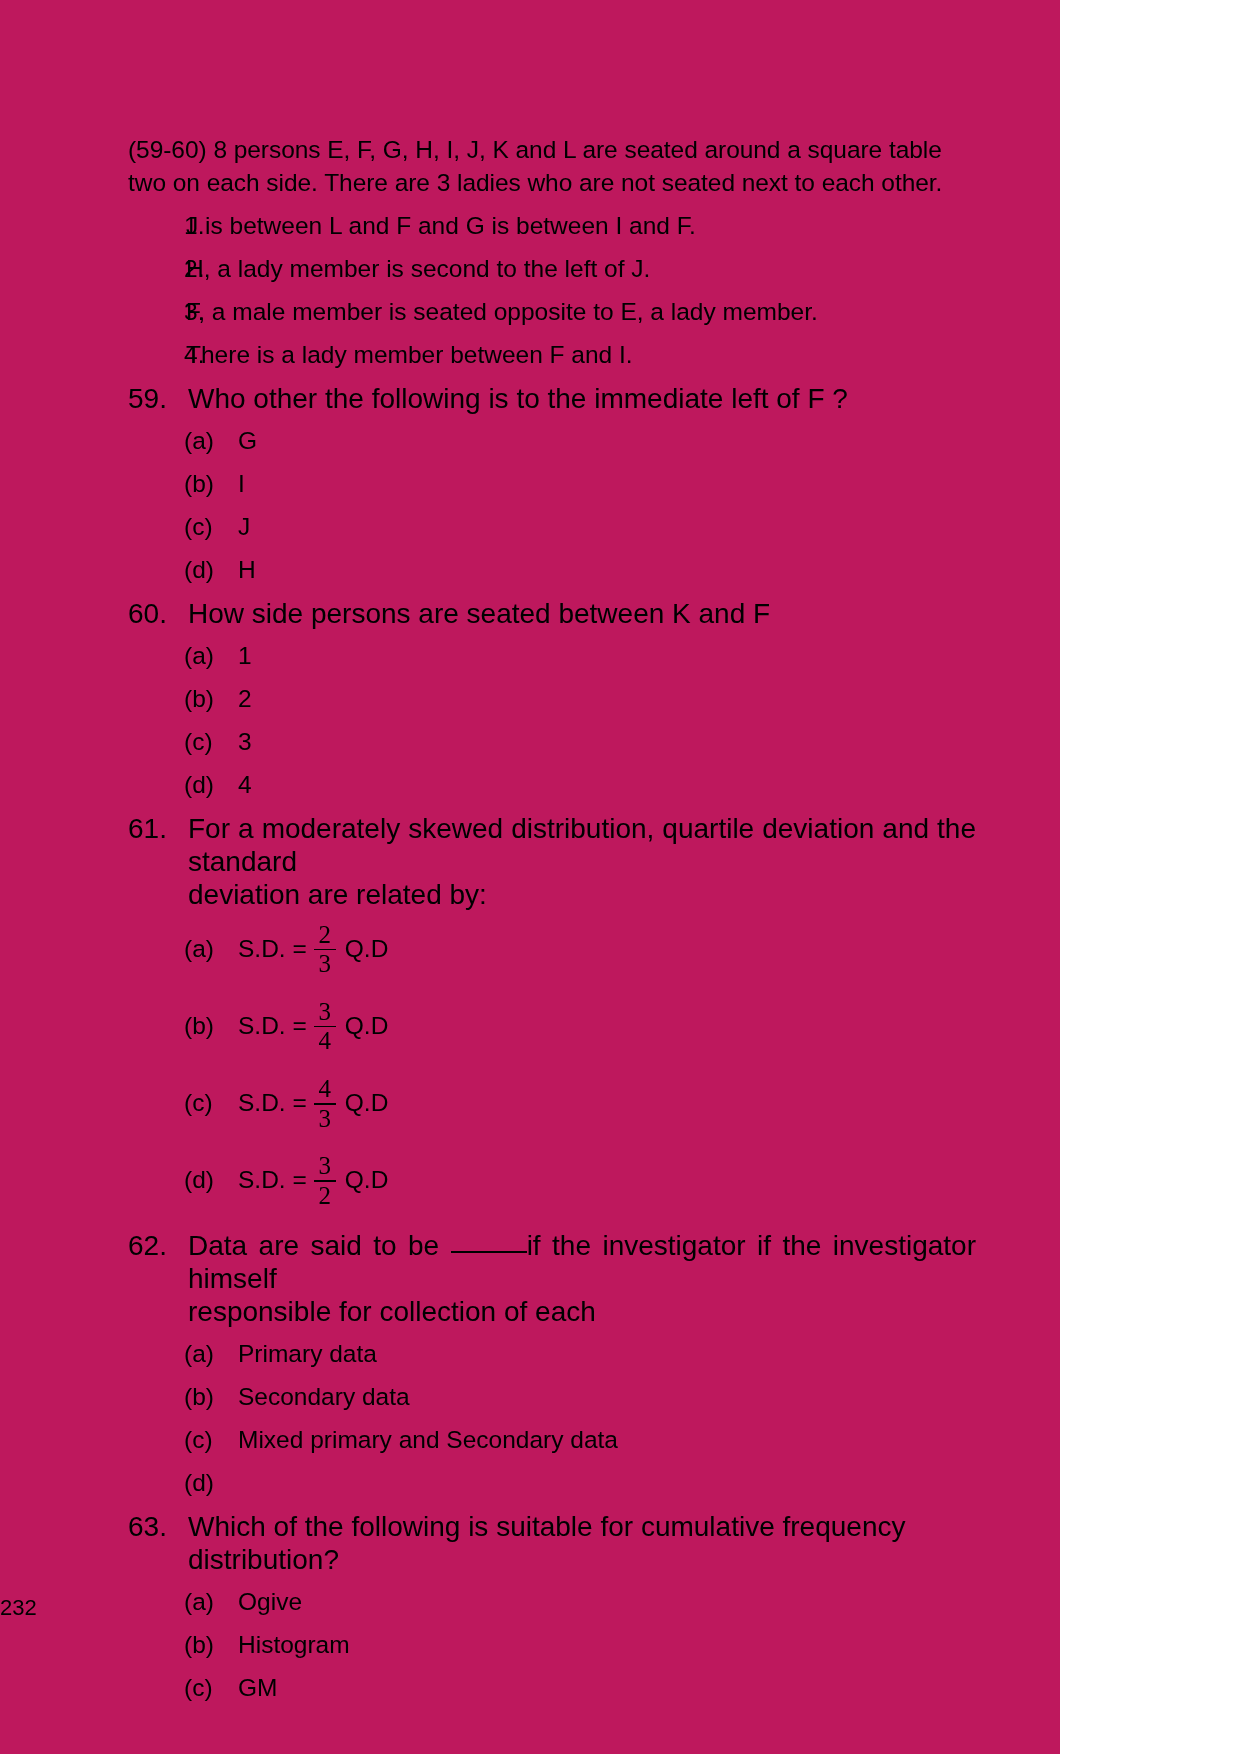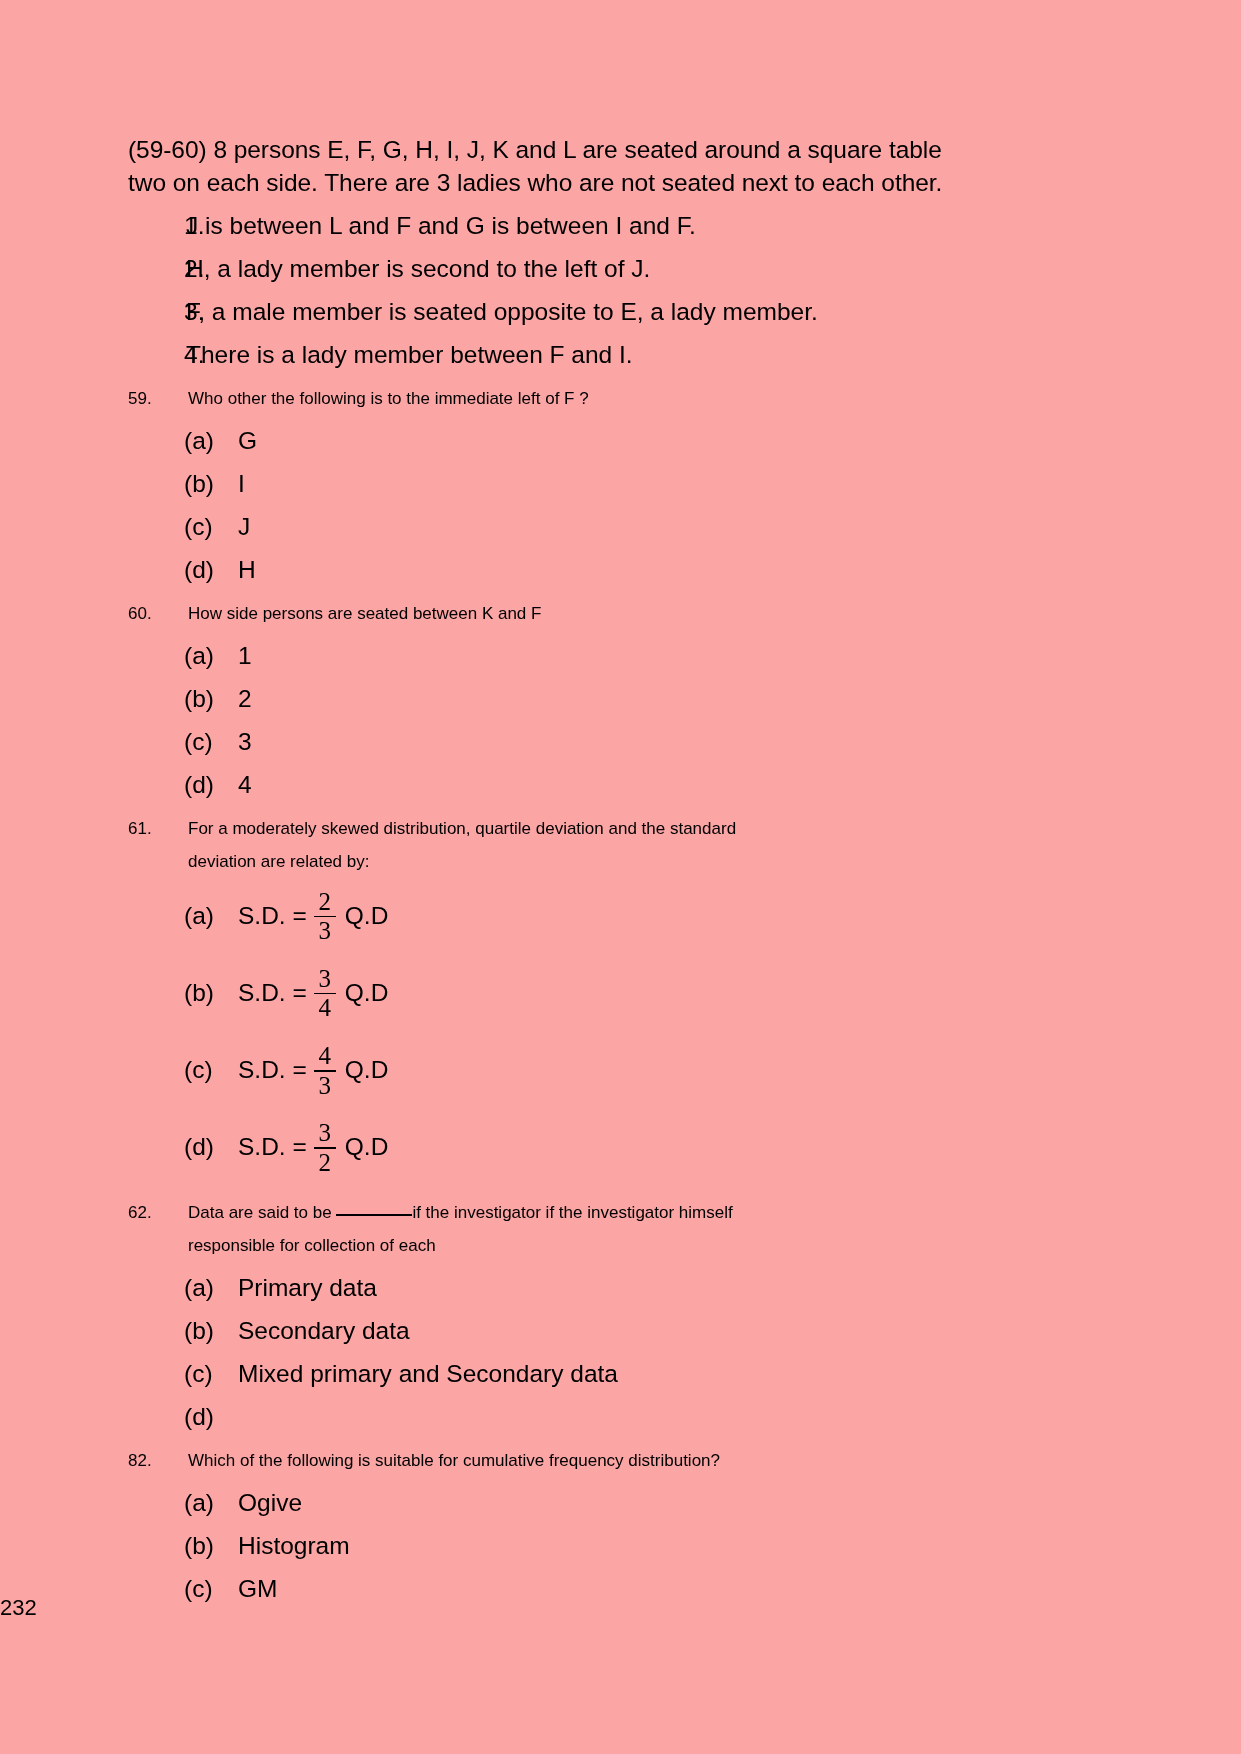--- a/index.html
+++ b/index.html
@@ -11,23 +11,23 @@
     width: 1241px;
     height: 1754px;
     position: relative;
     font-family: "Liberation Sans", sans-serif;
     color: #000000;
     -webkit-font-smoothing: antialiased;
   }
   .page {
     position: absolute;
     left: 0; top: 0;
-    width: 1241px;
+    width: 1060px;
     height: 1754px;
-    background: #fca5a5;
+    background: #be185d;
     overflow: hidden;
   }
   .content {
     position: absolute;
     left: 128px;
     top: 133px;
     width: 848px;
   }
 
   
@@ -51,21 +51,21 @@
     width: 58px;
     flex: 0 0 58px;
     padding-left: 56px;
     box-sizing: border-box;
   }
   .cond-text { flex: 1 1 auto; }
 
   
   .q {
     display: flex;
-    font-size: 17px;
+    font-size: 28px;
     line-height: 33px;
     margin-bottom: 10px;
   }
   .q-num {
     width: 60px;
     flex: 0 0 60px;
     box-sizing: border-box;
   }
   .q-text {
     flex: 1 1 auto;
@@ -298,21 +298,21 @@
     </div>
     <div class="opt">
       <span class="opt-letter">(c)</span>
       <span class="opt-text">Mixed primary and Secondary data</span>
     </div>
     <div class="opt">
       <span class="opt-letter">(d)</span>
     </div>
 
     <div class="q">
-      <span class="q-num">82.</span>
+      <span class="q-num">63.</span>
       <span class="q-text">Which of the following is suitable for cumulative frequency distribution?</span>
     </div>
     <div class="opt">
       <span class="opt-letter">(a)</span>
       <span class="opt-text">Ogive</span>
     </div>
     <div class="opt">
       <span class="opt-letter">(b)</span>
       <span class="opt-text">Histogram</span>
     </div>

